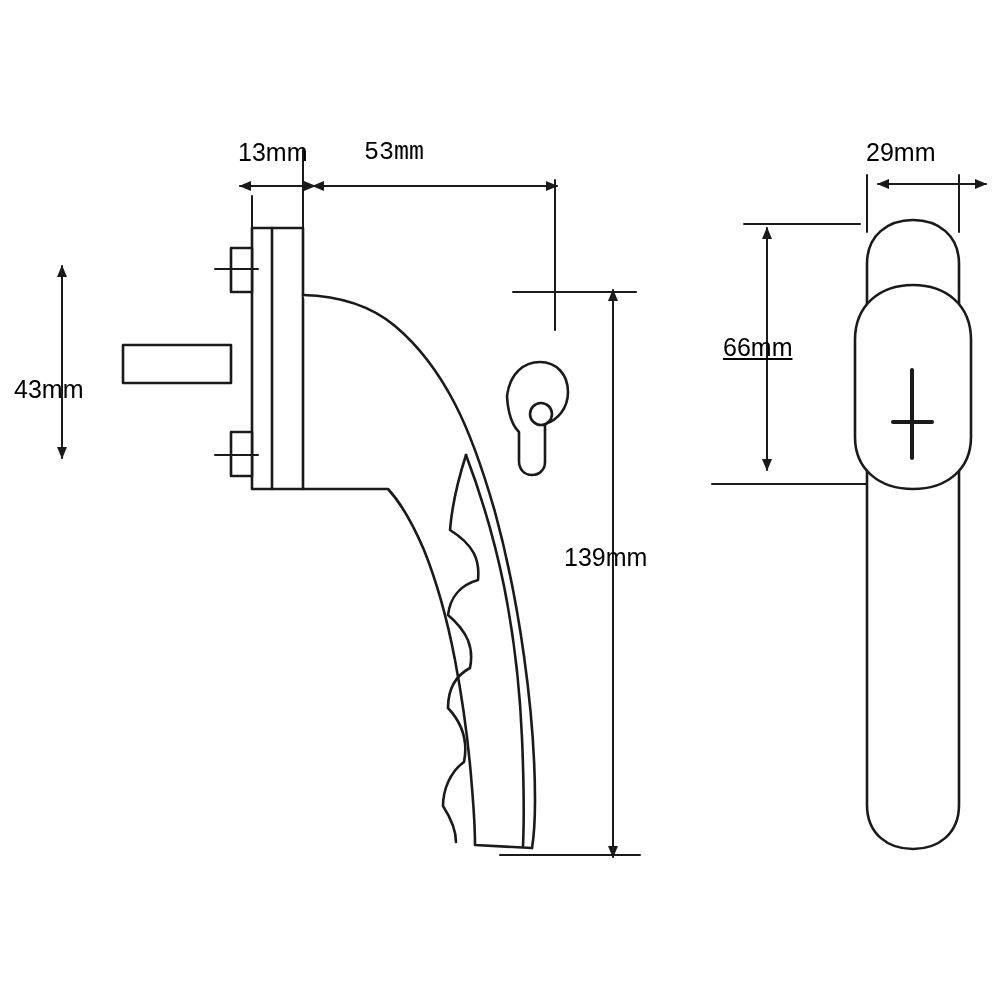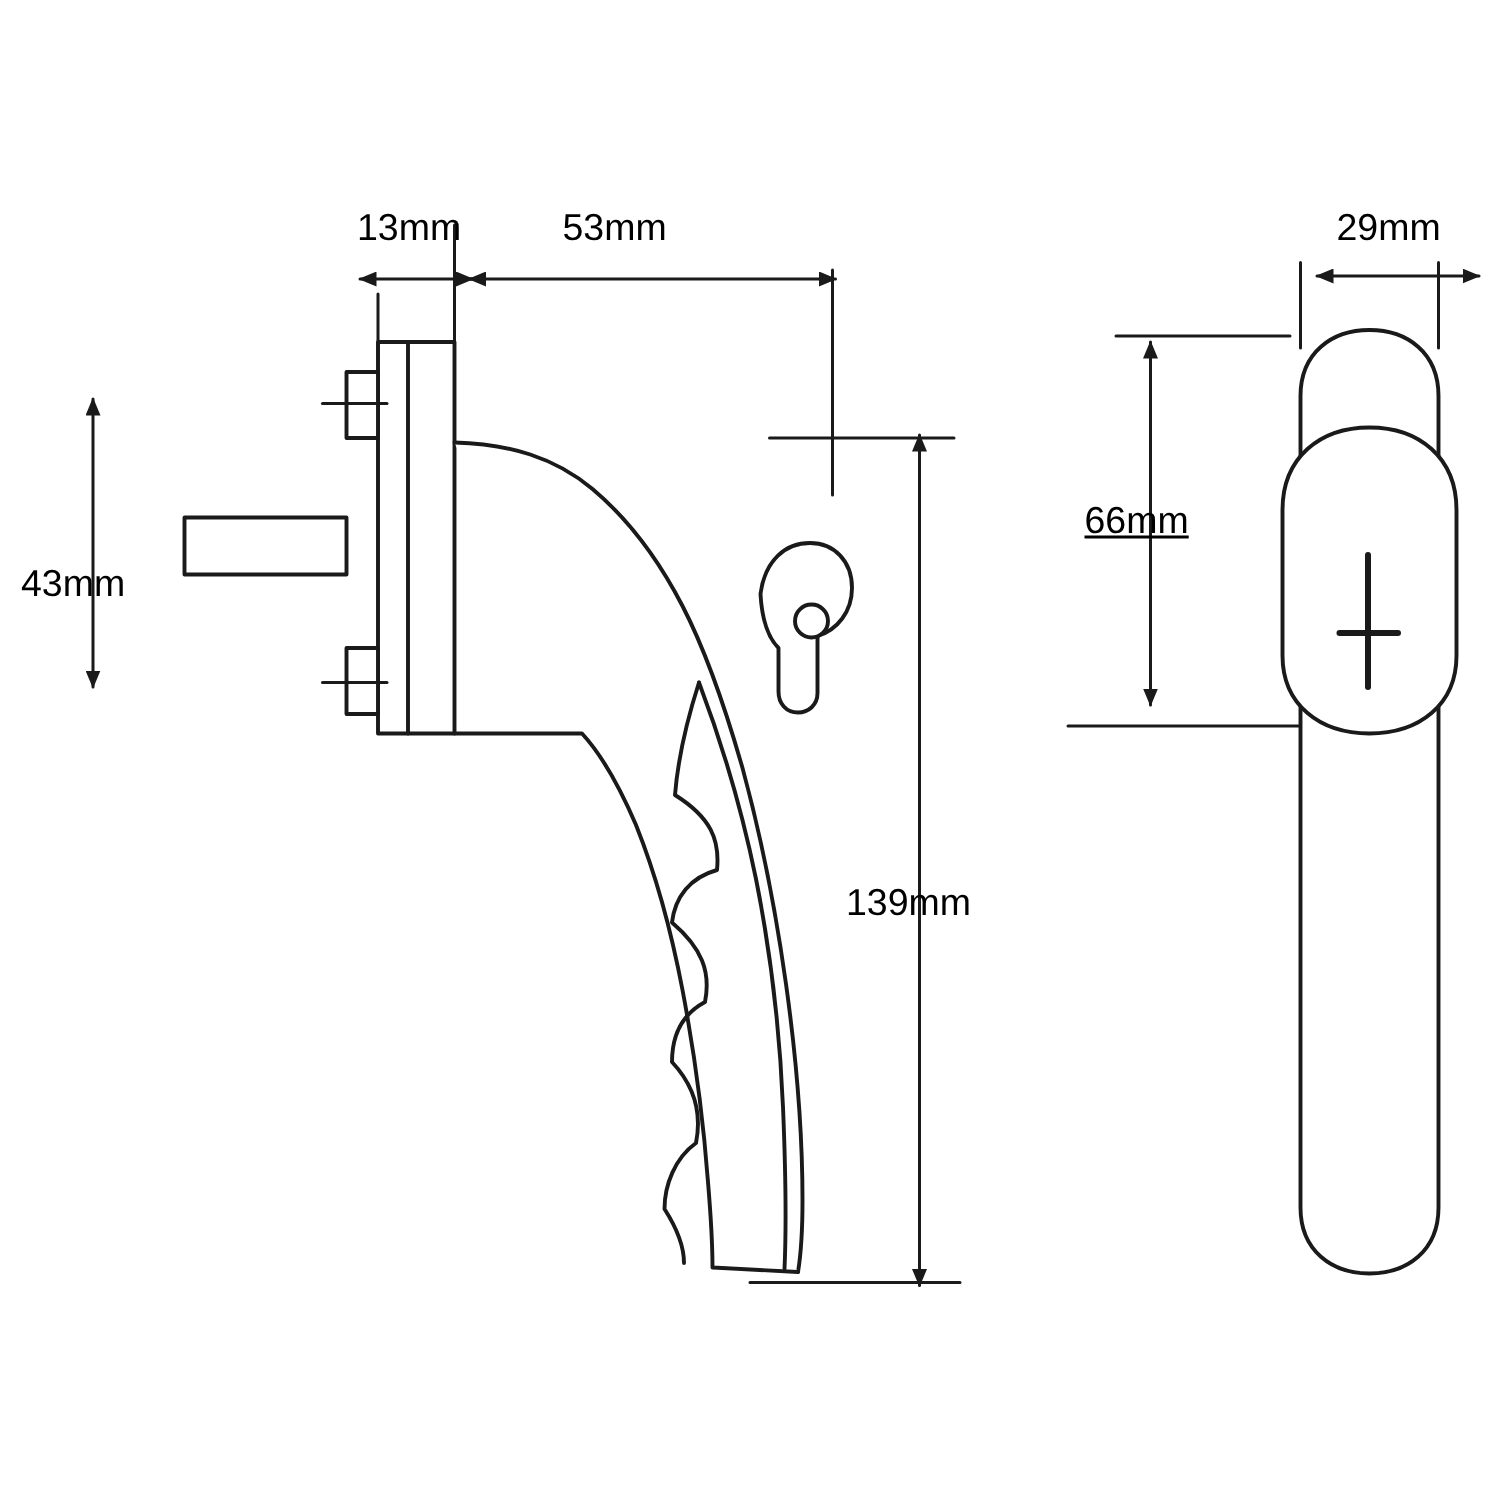--- a/index.html
+++ b/index.html
@@ -162,23 +162,23 @@
         <path d="M744,224 L860,224"></path>
         <path d="M712,484 L866,484"></path>
         <path d="M767,228 L767,470" marker-start="url(#arrowStart)" marker-end="url(#arrowEnd)"></path>
       </g>
 
     </g>
   </svg>
 
   <div class="dim-label" style="left:238px; top:138px;">13mm</div>
 
-  <div class="dim-label" style="left:375px; top:138px;">53mm</div>
+  <div class="dim-label" style="left:364px; top:138px;font-family:Liberation Mono, monospace;">53mm</div>
 
   <div class="dim-label" style="left:14px; top:348px;margin-top:27px;">43mm</div>
 
-  <div class="dim-label" style="left:564px; top:588px;">139mm</div>
+  <div class="dim-label" style="left:564px; top:543px;">139mm</div>
 
-  <div class="dim-label" style="left:891px; top:138px;">29mm</div>
+  <div class="dim-label" style="left:866px; top:138px;">29mm</div>
 
   <div class="dim-label" style="left:723px; top:333px;text-decoration:underline;">66mm</div>
 
 </div>
 
 </body></html>

